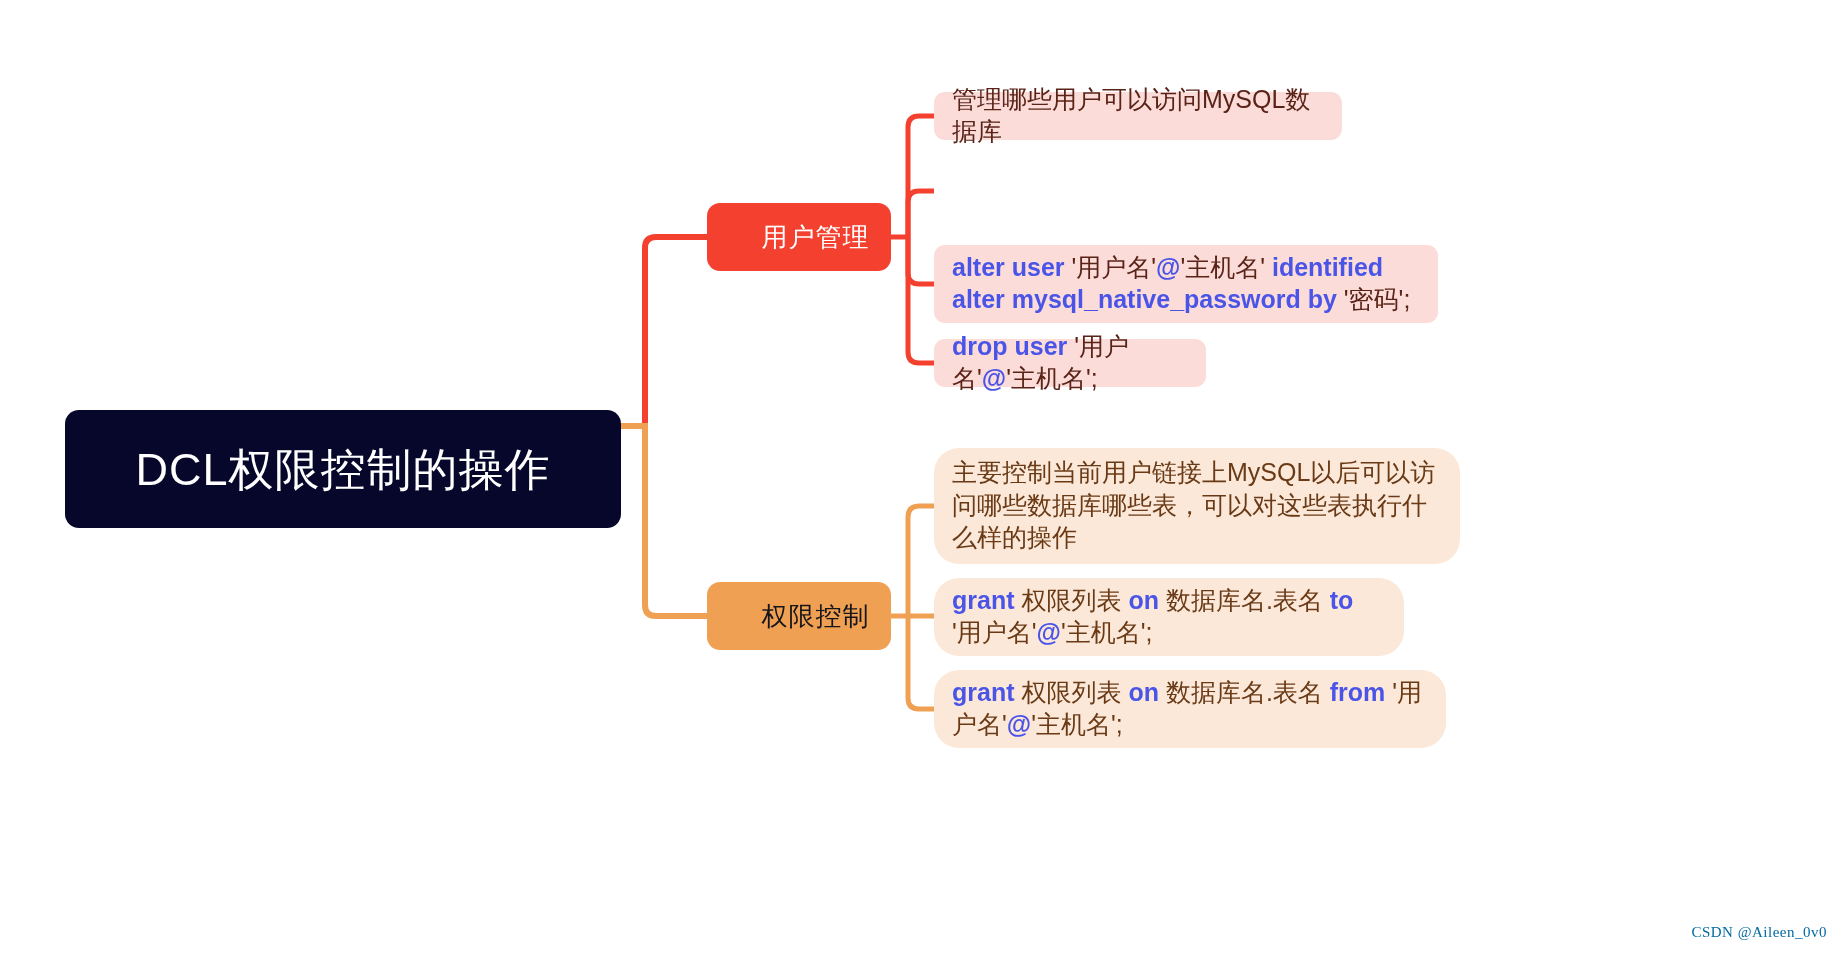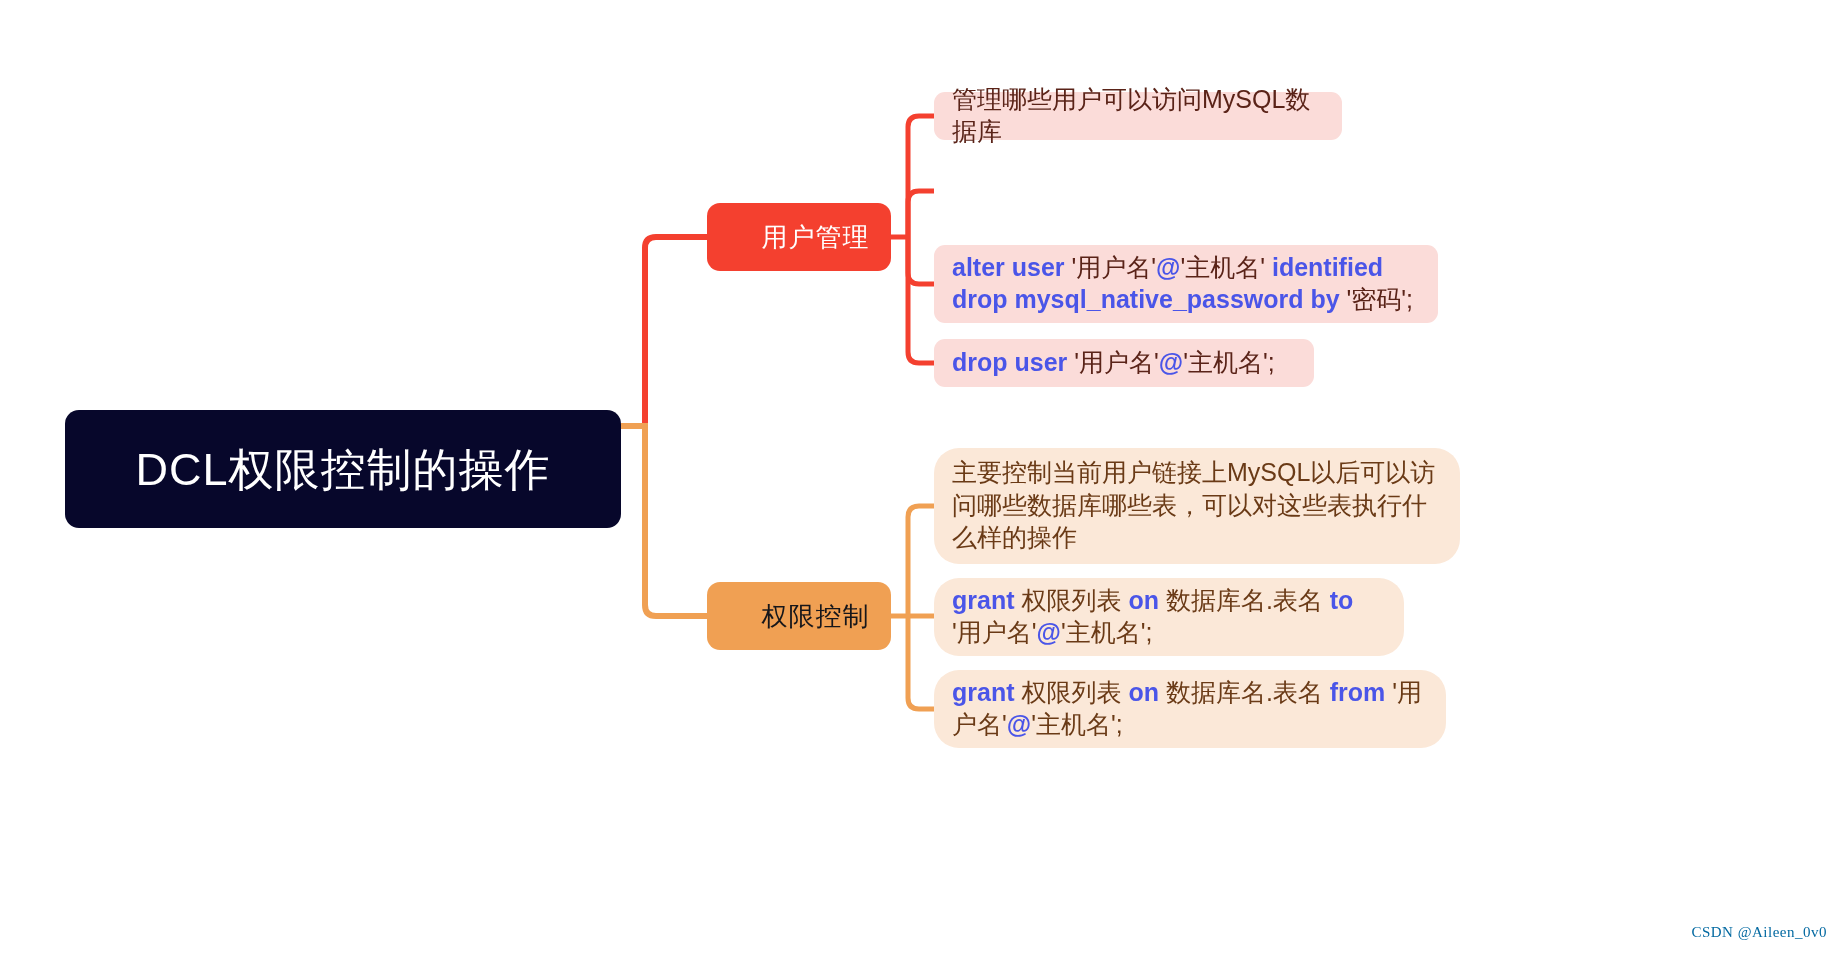--- a/index.html
+++ b/index.html
@@ -46,21 +46,21 @@
   }
   .card .card-text{display:block;width:100%;}
   .card.pink{background:#fbdcd9;color:#5a2318;}
   .card.peach{background:#fbe8d8;color:#6a3a16;border-radius:25px;}
   .kw{color:#4a55e8;font-weight:bold;}
   .at{color:#4a55e8;font-weight:bold;}
 
   #card-u1{left:934px;top:92px;width:408px;height:48px;}
   #card-u2{left:934px;top:152px;width:532px;height:78px;}
   #card-u3{left:934px;top:245px;width:504px;height:78px;}
-  #card-u4{left:934px;top:339px;width:380px;height:48px;}
+  #card-u4{left:934px;top:339px;width:272px;height:48px;}
 
   #card-p1{left:934px;top:448px;width:526px;height:116px;}
   #card-p2{left:934px;top:578px;width:470px;height:78px;}
   #card-p3{left:934px;top:670px;width:512px;height:78px;}
 
   
   #watermark{
     position:absolute;right:16px;bottom:14px;
     color:#0369a1;font-size:15px;letter-spacing:.5px;
     font-family:Liberation Serif, serif;
@@ -98,21 +98,21 @@
   </div>
 
   <div class="node branch" id="branch-priv">
     <span class="branch-label">权限控制</span>
   </div>
 
   <div class="card pink" id="card-u1">
     <span class="card-text"><span>管理哪些用户可以访问MySQL数据库</span></span>
   </div>
   <div class="card pink" id="card-u3">
-    <span class="card-text"><span class="kw">alter user</span><span> '用户名'</span><span class="at">@</span><span>'主机名'  </span><span class="kw">identified drop mysql_native_password by</span><span> '密码';</span></span>
+    <span class="card-text"><span class="kw">alter user</span><span> '用户名'</span><span class="at">@</span><span>'主机名'  </span><span class="kw">identified alter mysql_native_password by</span><span> '密码';</span></span>
   </div>
   <div class="card pink" id="card-u4">
     <span class="card-text"><span class="kw">drop user</span><span> '用户名'</span><span class="at">@</span><span>'主机名';</span></span>
   </div>
 
   <div class="card peach" id="card-p1">
     <span class="card-text"><span>主要控制当前用户链接上MySQL以后可以访问哪些数据库哪些表，可以对这些表执行什么样的操作</span></span>
   </div>
   <div class="card peach" id="card-p2">
     <span class="card-text"><span class="kw">grant</span><span> 权限列表 </span><span class="kw">on</span><span> 数据库名.表名 </span><span class="kw">to</span><span>  '用户名'</span><span class="at">@</span><span>'主机名';</span></span>

